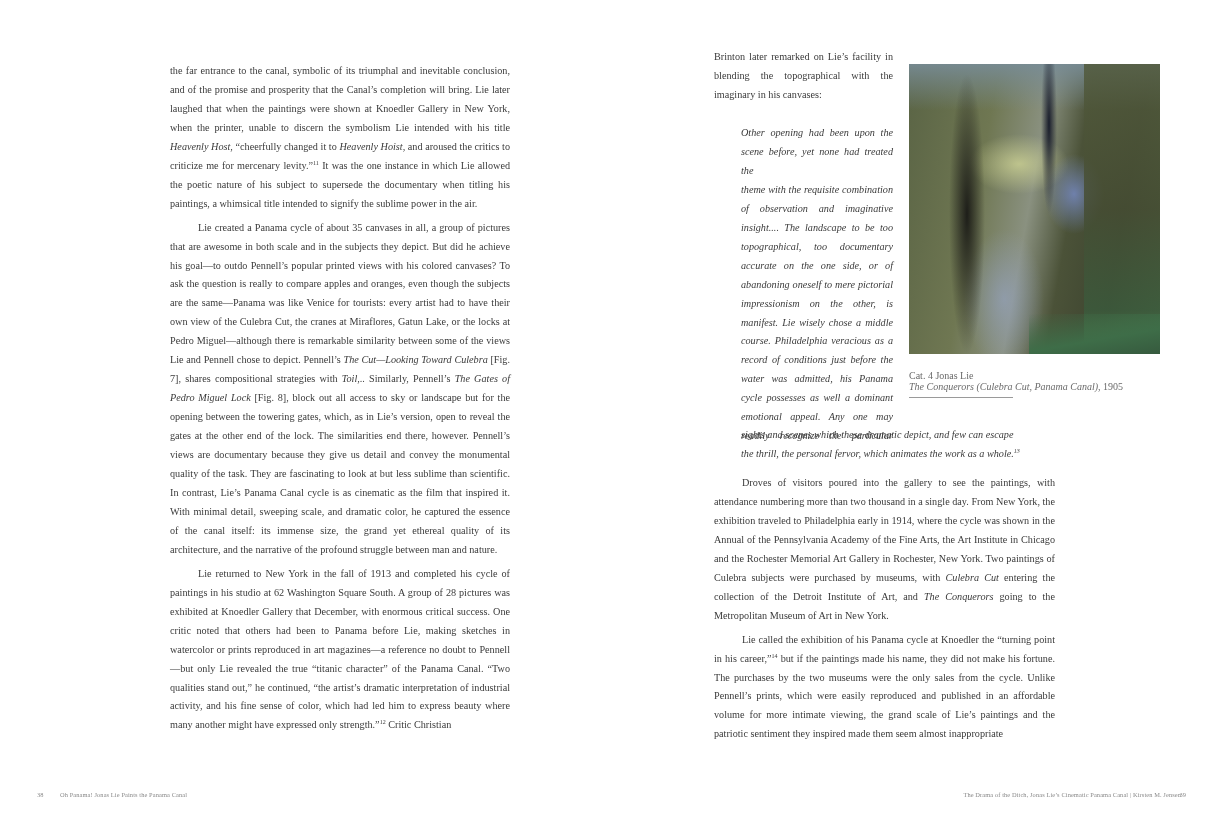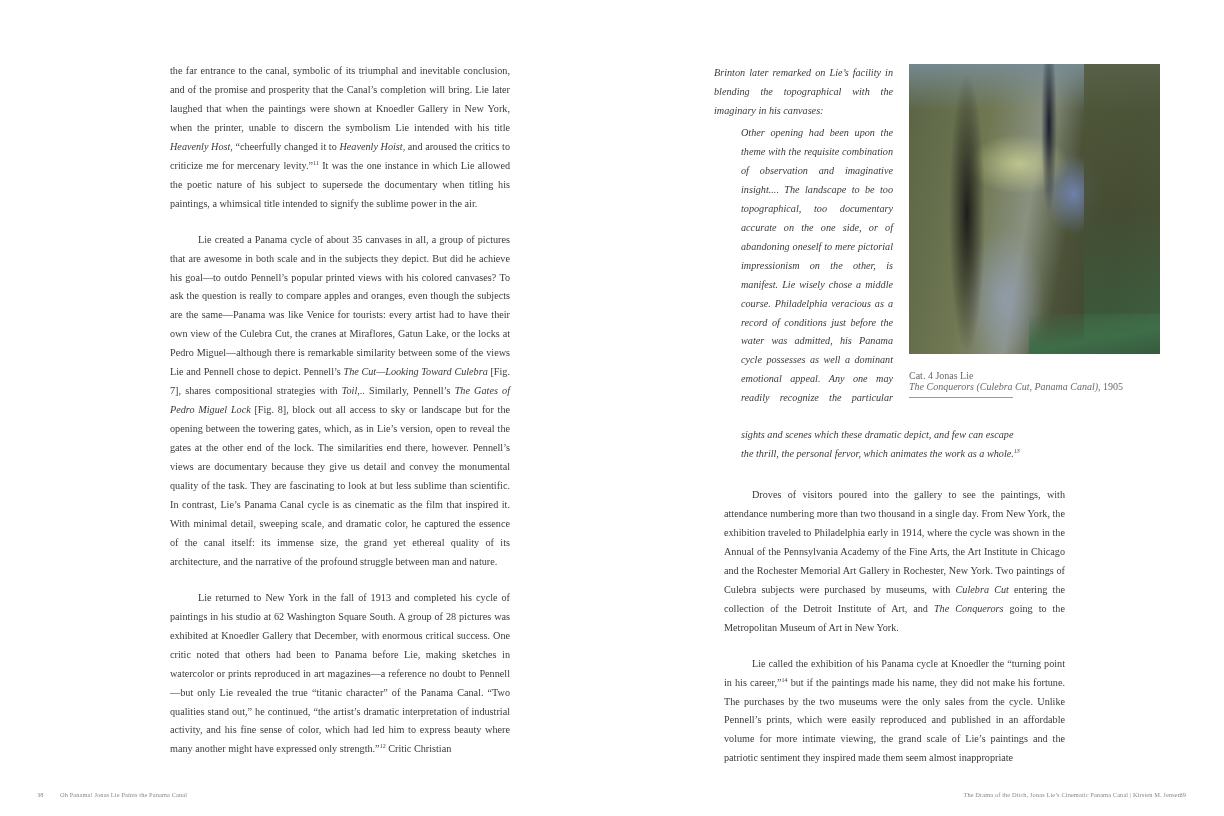--- a/index.html
+++ b/index.html
@@ -6,24 +6,24 @@
     body {
       width: 1224px; height: 816px; background: #ffffff; position: relative; overflow: hidden;
       font-family: "Liberation Serif", "DejaVu Serif", serif; color: #3a3a3a;
     }
     .page { position: absolute; top: 0; height: 816px; }
     .page-left { left: 0; width: 612px; }
     .page-right { left: 612px; width: 612px; }
 
     .col { position: absolute; font-size: 10.2px; line-height: 18.95px; }
     .col p { margin: 0; text-align: justify; text-align-last: left; }
-    .col p.indent { text-indent: 28px; margin-top: 17px; }
+    .col p.indent { text-indent: 28px; margin-top: 5px; }
     .col-left { left: 170px; top: 62px; width: 340px; }
-    .col-right-top { left: 102px; top: 64px; width: 179px; font-style: italic; }
-    .col-right-bottom { left: 112px; top: 469px; width: 341px; font-family: Liberation Serif, serif; }
+    .col-right-top { left: 102px; top: 48px; width: 179px; }
+    .col-right-bottom { left: 102px; top: 469px; width: 341px; font-family: Liberation Serif, serif; }
 
     .blockquote { position: absolute; left: 129px; top: 124px; width: 152px; font-size: 10.2px; line-height: 18.95px; font-style: italic; text-align: justify; }
     .blockquote-tail { position: absolute; left: 129px; top: 426px; width: 290px; font-size: 10.2px; line-height: 18.95px; font-style: italic; }
     .bq-line { display: block; white-space: nowrap; }
     .bq-just { display: block; text-align: justify; text-align-last: justify; }
 
     sup { font-size: 6px; line-height: 0; vertical-align: 4px; }
     em { font-style: italic; }
 
     .painting {
@@ -70,20 +70,21 @@
   <span class="footer runhead-left">Oh Panama! Jonas Lie Paints the Panama Canal</span>
 </div>
 
 <div class="page page-right">
   <div class="col col-right-top">
     <p>Brinton later remarked on Lie’s facility in blending the topographical with the imaginary in his canvases:</p>
   </div>
 
   <div class="blockquote">
       <span class="bq-just">Other opening had been upon the</span>
+      <span class="bq-just">scene before, yet none had treated the</span>
       <span class="bq-just">theme with the requisite combination</span>
       <span class="bq-just">of observation and imaginative</span>
       <span class="bq-just">insight.... The landscape to be too</span>
       <span class="bq-just">topographical, too documentary</span>
       <span class="bq-just">accurate on the one side, or of</span>
       <span class="bq-just">abandoning oneself to mere pictorial</span>
       <span class="bq-just">impressionism on the other, is</span>
       <span class="bq-just">manifest. Lie wisely chose a middle</span>
       <span class="bq-just">course. Philadelphia veracious as a</span>
       <span class="bq-just">record of conditions just before the</span>

